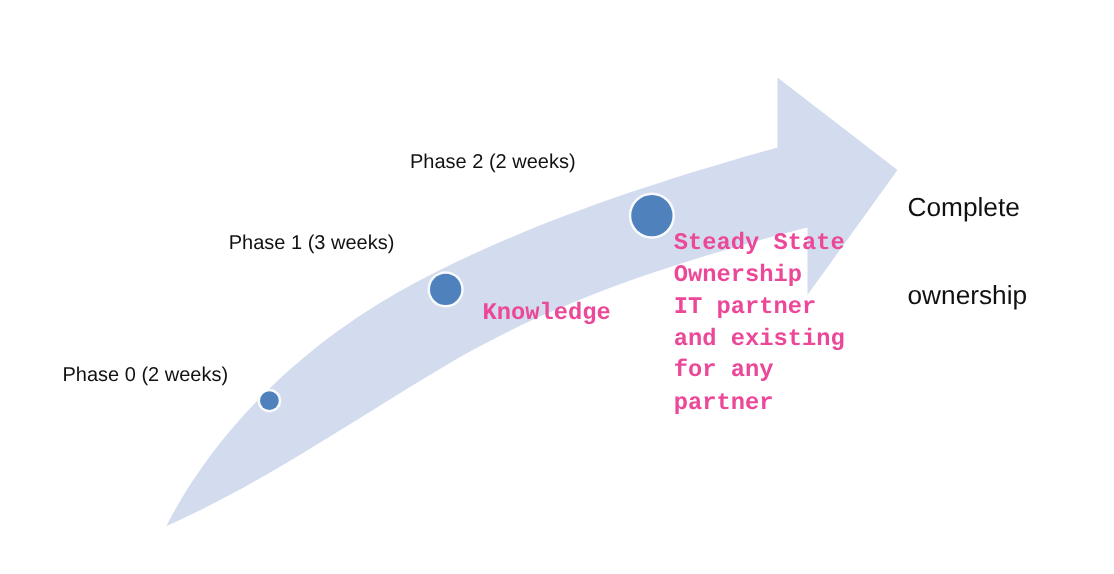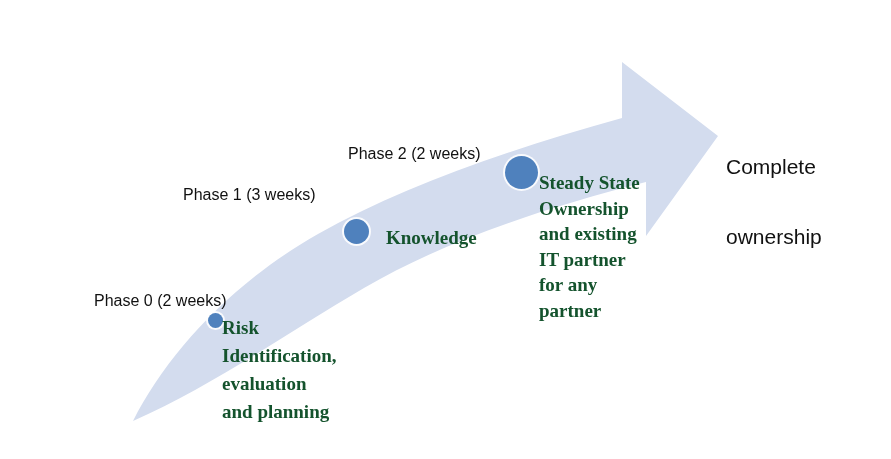--- a/index.html
+++ b/index.html
@@ -34,25 +34,26 @@
   .phase-label {
     position: absolute;
     font-family: "Liberation Sans", sans-serif;
     font-size: 16px;
     line-height: 20px;
     color: #111111;
     white-space: nowrap;
   }
   .node-text {
     position: absolute;
-    font-family: Liberation Serif, serif;
-    color: #14532d;
+    font-family: Liberation Mono, monospace;
+    color: #ec4899;
     font-size: 19px;
     line-height: 28px;
     font-weight: 600;
+    margin-top: 12px;
   }
   .node-text .tline {
     display: block;
     white-space: nowrap;
   }
   #steady-state-text {
     font-size: 19px;
     line-height: 25.5px;
   }
   #complete-ownership-text {
@@ -81,48 +82,42 @@
              C 400 188, 500 152, 622 118
              L 622 62
              L 718 136
              L 646 236
              L 646 182
              C 528 212, 436 246, 364 288
              C 284 335, 212 386, 133 421
              Z" fill="#D3DCEE"></path>
   </svg>
 
-  <div class="phase-label" style="left:50px; top:291px;margin-left:44px;">Phase 0 (2 weeks)</div>
+  <div class="phase-label" style="left:50px; top:291px;">Phase 0 (2 weeks)</div>
 
   <div class="node-dot" style="left:208px; top:313px; width:15px; height:15px;"></div>
 
-  <div class="node-text" id="phase-0-text" style="left:222px; top:314px;">
-    <span class="tline">Risk</span>
-    <span class="tline">Identification,</span>
-    <span class="tline">evaluation</span>
-    <span class="tline">and planning</span>
-  </div>
 
   <div class="phase-label" style="left:183px; top:185px;text-align:center;">Phase 1 (3 weeks)</div>
 
   <div class="node-dot" style="left:344px; top:219px; width:25px; height:25px;"></div>
 
   <div class="node-text" id="phase-1-text" style="left:386px; top:224px;">
     <span class="tline">Knowledge</span>
   </div>
 
-  <div class="phase-label" style="left:348px; top:120px;margin-top:24px;">Phase 2 (2 weeks)</div>
+  <div class="phase-label" style="left:328px; top:120px;">Phase 2 (2 weeks)</div>
 
   <div class="node-dot" style="left:505px; top:156px; width:33px; height:33px;"></div>
 
   <div class="node-text" id="steady-state-text" style="left:539px; top:170px;">
     <span class="tline">Steady State</span>
     <span class="tline">Ownership</span>
+    <span class="tline">IT partner</span>
     <span class="tline">and existing</span>
-    <span class="tline">IT partner</span>
     <span class="tline">for any</span>
     <span class="tline">partner</span>
   </div>
 
   <div id="complete-ownership-text" style="left:726px; top:111px;">
     <span class="tline">Complete</span>
     <span class="tline">ownership</span>
   </div>
 
 </div>

